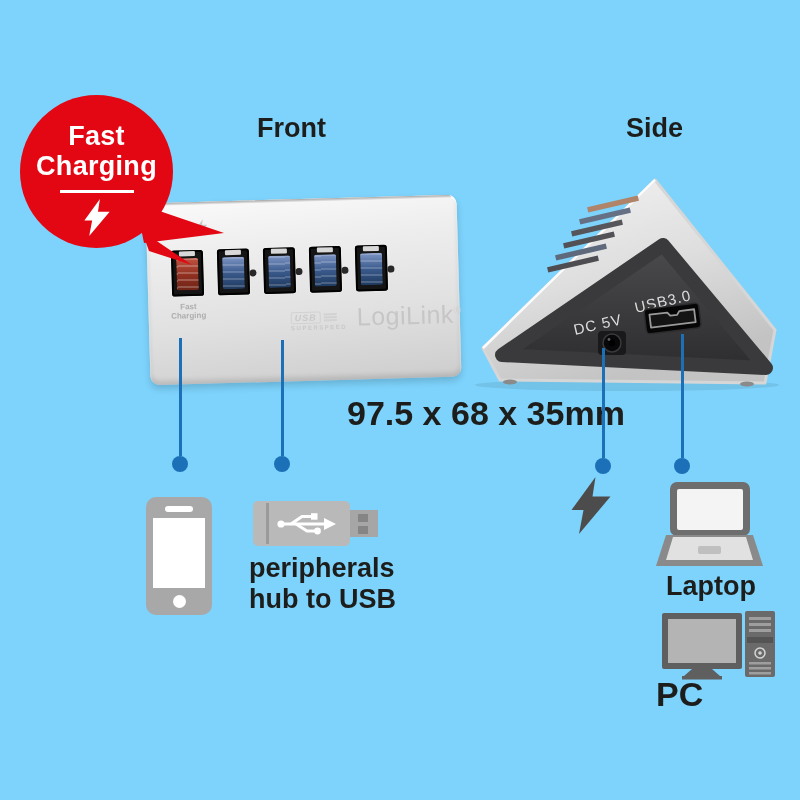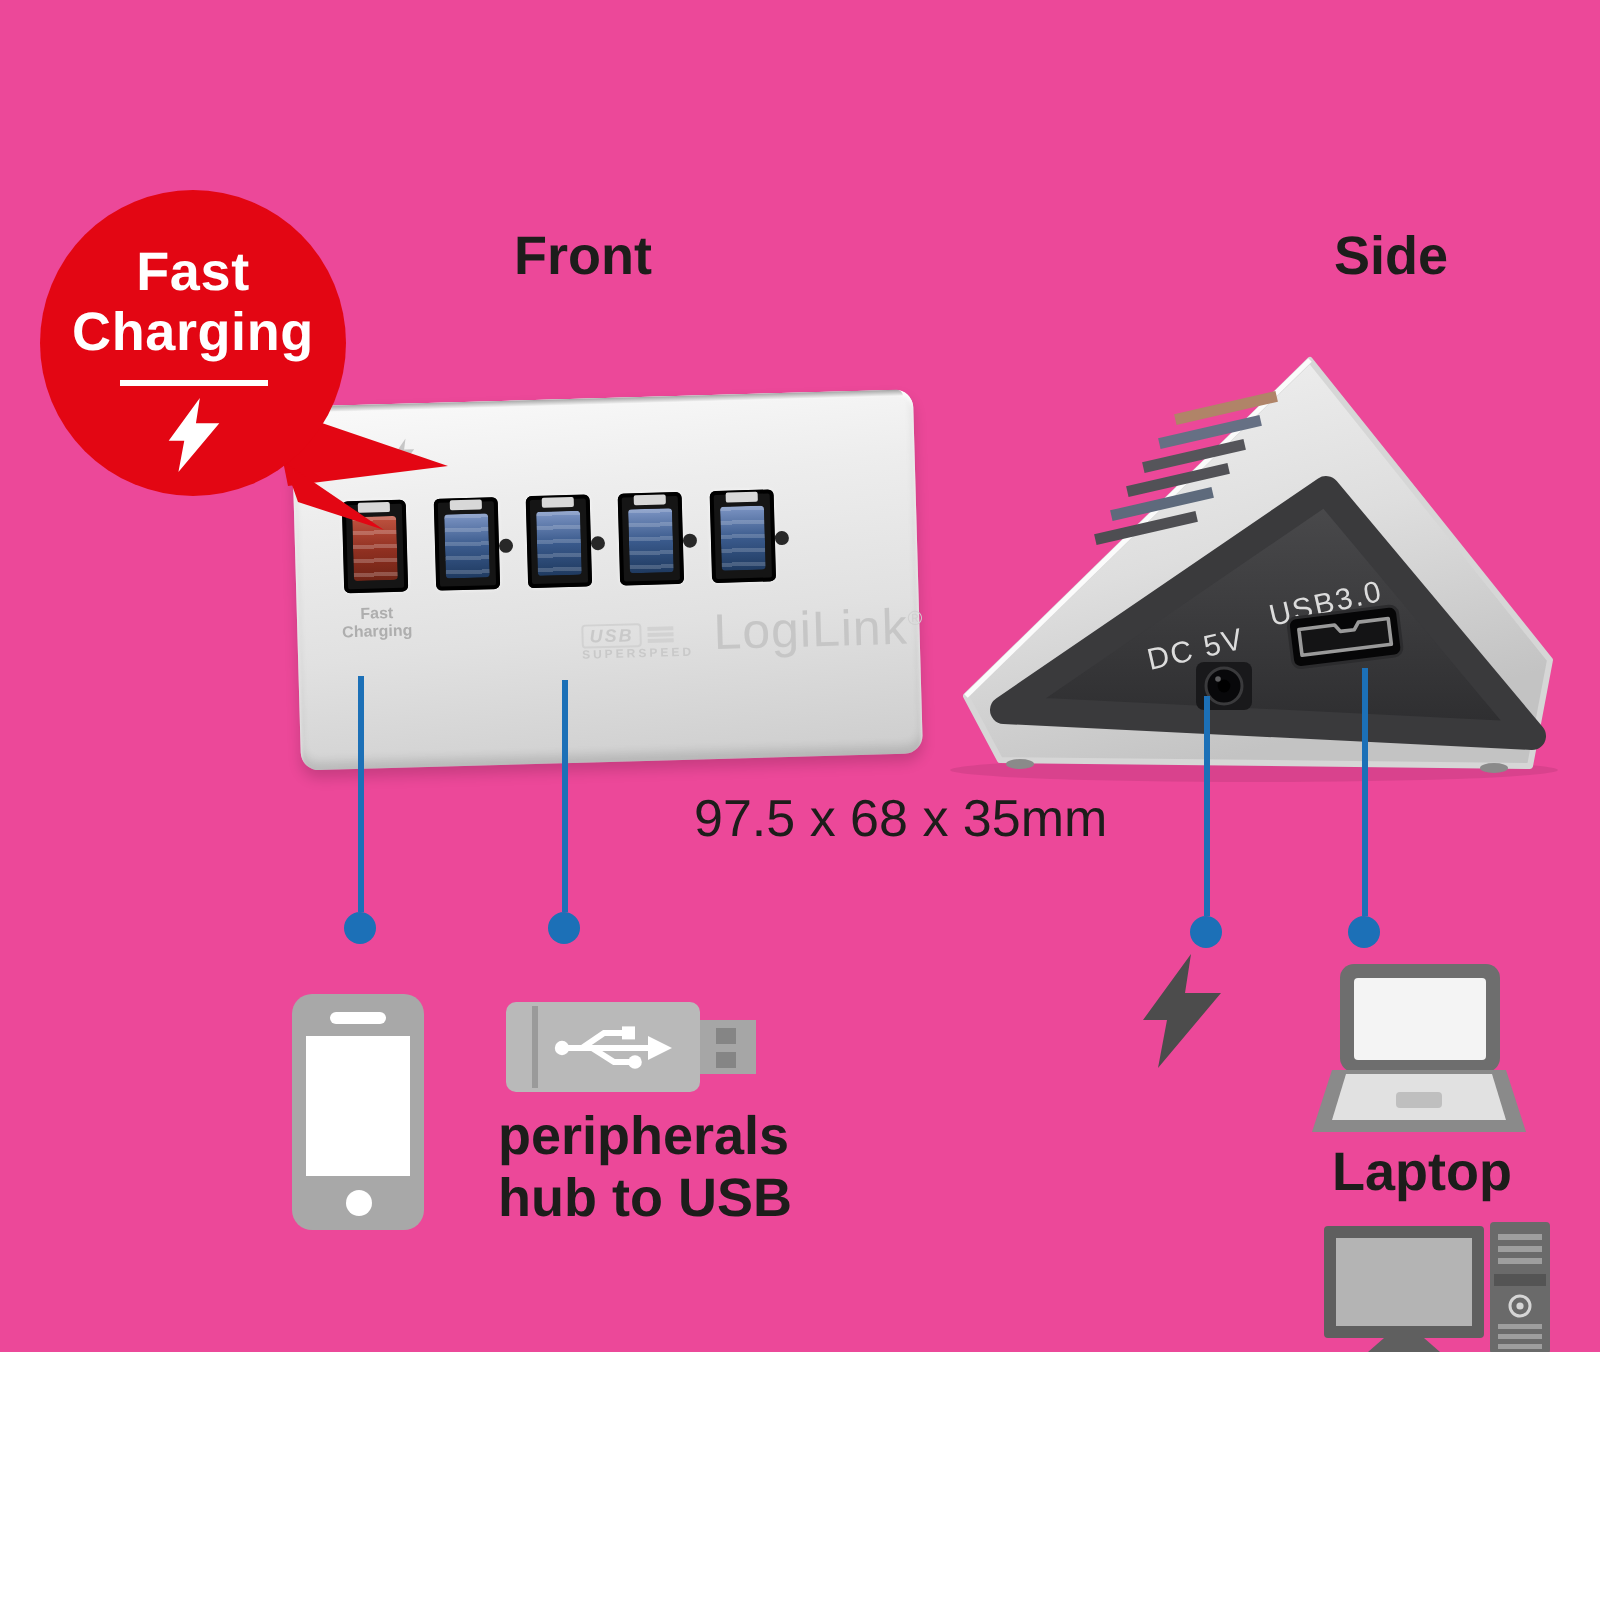--- a/index.html
+++ b/index.html
@@ -1,23 +1,23 @@
 <!DOCTYPE html>
 <html><head>
 <meta charset="utf-8">
 <style>
   html,body{margin:0;padding:0;background:#fff;}
   body{font-family:"Liberation Sans",sans-serif;}
-  #canvas{position:relative;width:800px;height:676px;background:#ec4899;overflow:hidden;color:#1d1d1b;}
+  #canvas{position:relative;width:800px;height:800px;background:#7dd3fc;overflow:hidden;color:#1d1d1b;}
 
   
   .heading{position:absolute;font-size:27px;font-weight:bold;color:#1d1d1b;}
   #heading-front{left:257px;top:113px;}
-  #heading-side{left:626px;top:113px;margin-left:41px;}
-  #dimensions{position:absolute;left:347px;top:394px;font-size:26px;font-weight:normal;color:#1d1d1b;}
+  #heading-side{left:626px;top:113px;}
+  #dimensions{position:absolute;left:347px;top:394px;font-size:34px;font-weight:bold;color:#1d1d1b;}
 
   .caption{position:absolute;font-size:27px;font-weight:bold;line-height:31px;color:#1d1d1b;}
   #caption-fast{left:78px;top:626px;}
   #caption-hub{left:249px;top:553px;}
   #caption-power{left:540px;top:543px;width:114px;text-align:center;}
   #caption-laptop{left:666px;top:571px;}
   #caption-pc{left:656px;top:679px;font-size:34px;text-align:right;}
 
   
   #badge{position:absolute;left:20px;top:95px;width:225px;height:180px;z-index:6;}

